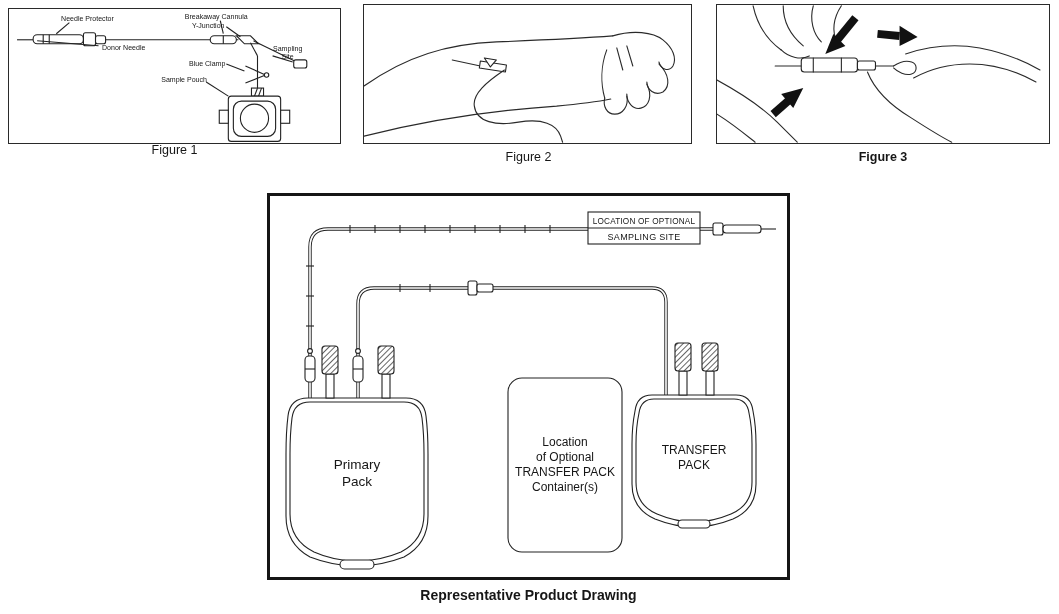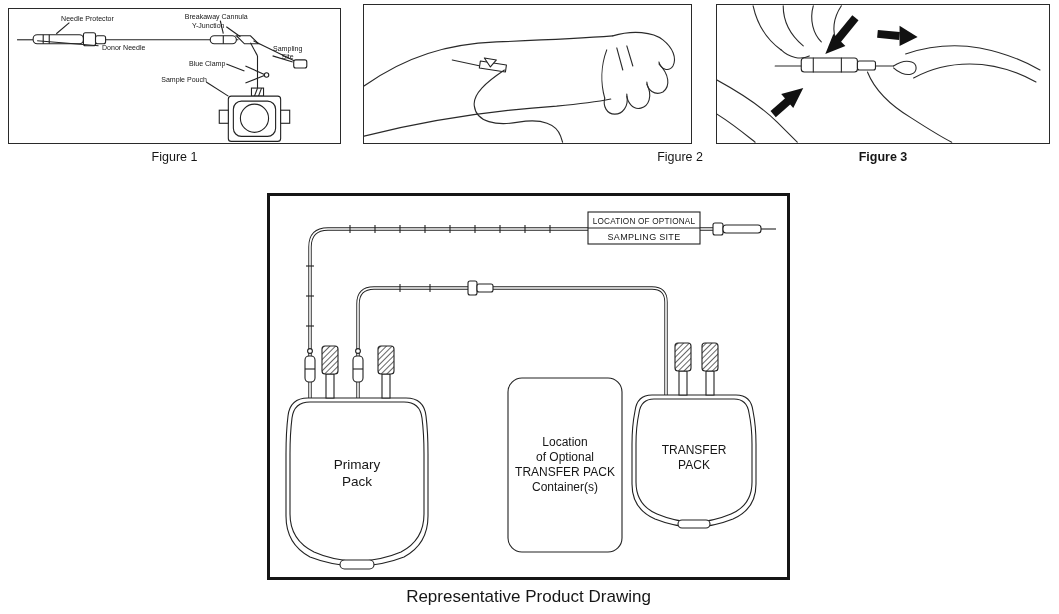--- a/index.html
+++ b/index.html
@@ -20,24 +20,24 @@
   #panel2{left:363px;top:4px;width:329px;height:140px;}
   #panel3{left:716px;top:4px;width:334px;height:140px;}
   #bigbox{
     position:absolute;left:267px;top:193px;width:523px;height:387px;
     border:3px solid #161616;background:#fff;box-sizing:border-box;
   }
   .cap{
     position:absolute;text-align:center;
     font-size:12.5px;color:#161616;
   }
-  #cap1{left:8px;top:150px;width:333px;}
-  #cap2{left:374px;top:150px;width:329px;text-align:right;}
+  #cap1{left:8px;top:143px;width:333px;}
+  #cap2{left:364px;top:150px;width:329px;}
   #cap3{left:716px;top:150px;width:334px;font-weight:bold;}
-  #bigcap{left:267px;top:587px;width:523px;font-size:17px;}
+  #bigcap{left:267px;top:587px;width:523px;font-size:14px;font-weight:bold;}
   svg{display:block;width:100%;height:100%;}
   svg text{font-family:"Liberation Sans", sans-serif;fill:#161616;}
   .lineart{fill:none;stroke:#2a2a2a;stroke-width:1.1;stroke-linecap:round;stroke-linejoin:round;}
   .thin{fill:none;stroke:#222;stroke-width:1.1;}
   .wfill{fill:#fff;stroke:#222;stroke-width:1.1;}
   .tube-o{fill:none;stroke:#222;stroke-width:3.4;}
   .tube-i{fill:none;stroke:#fff;stroke-width:1.6;}
   .t7{font-size:7px;}
   .blkline{stroke:#111;stroke-width:8;fill:none;}
   .blk{fill:#111;stroke:none;}

